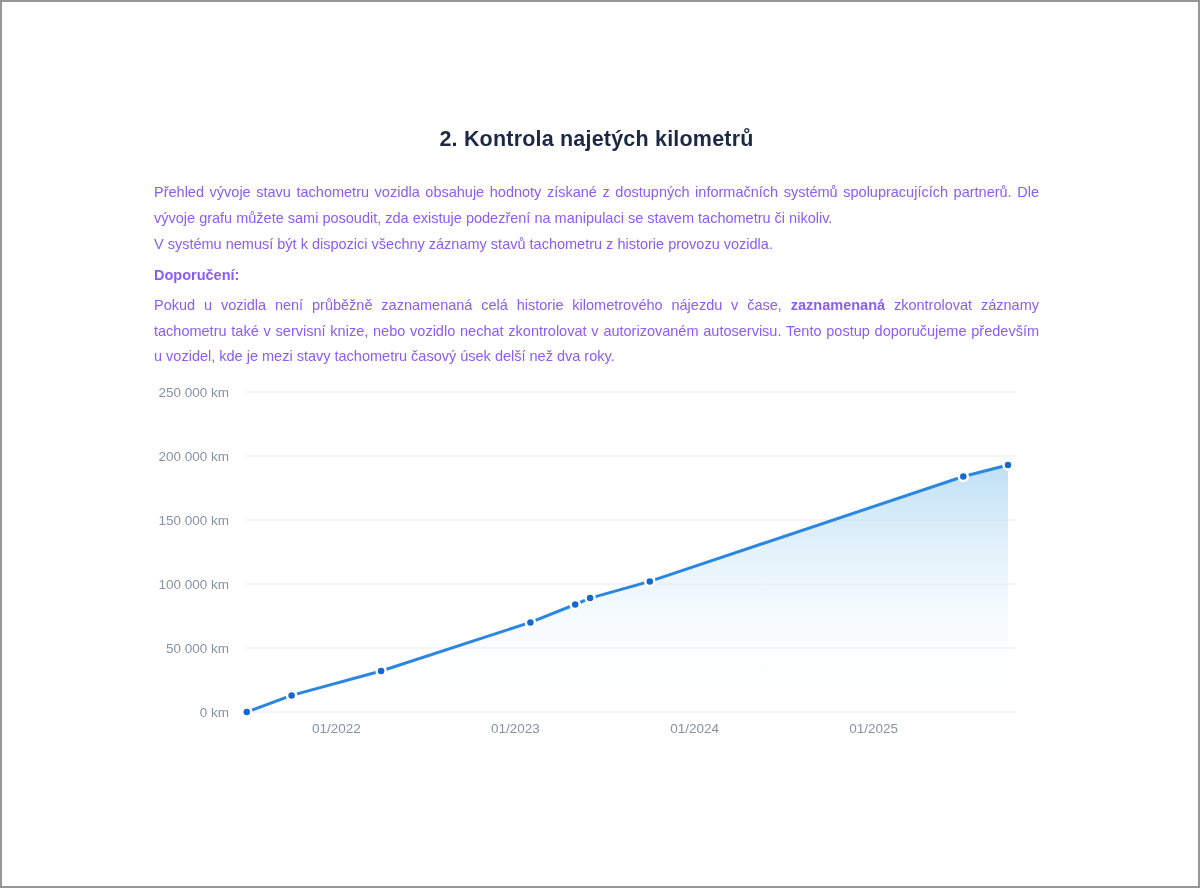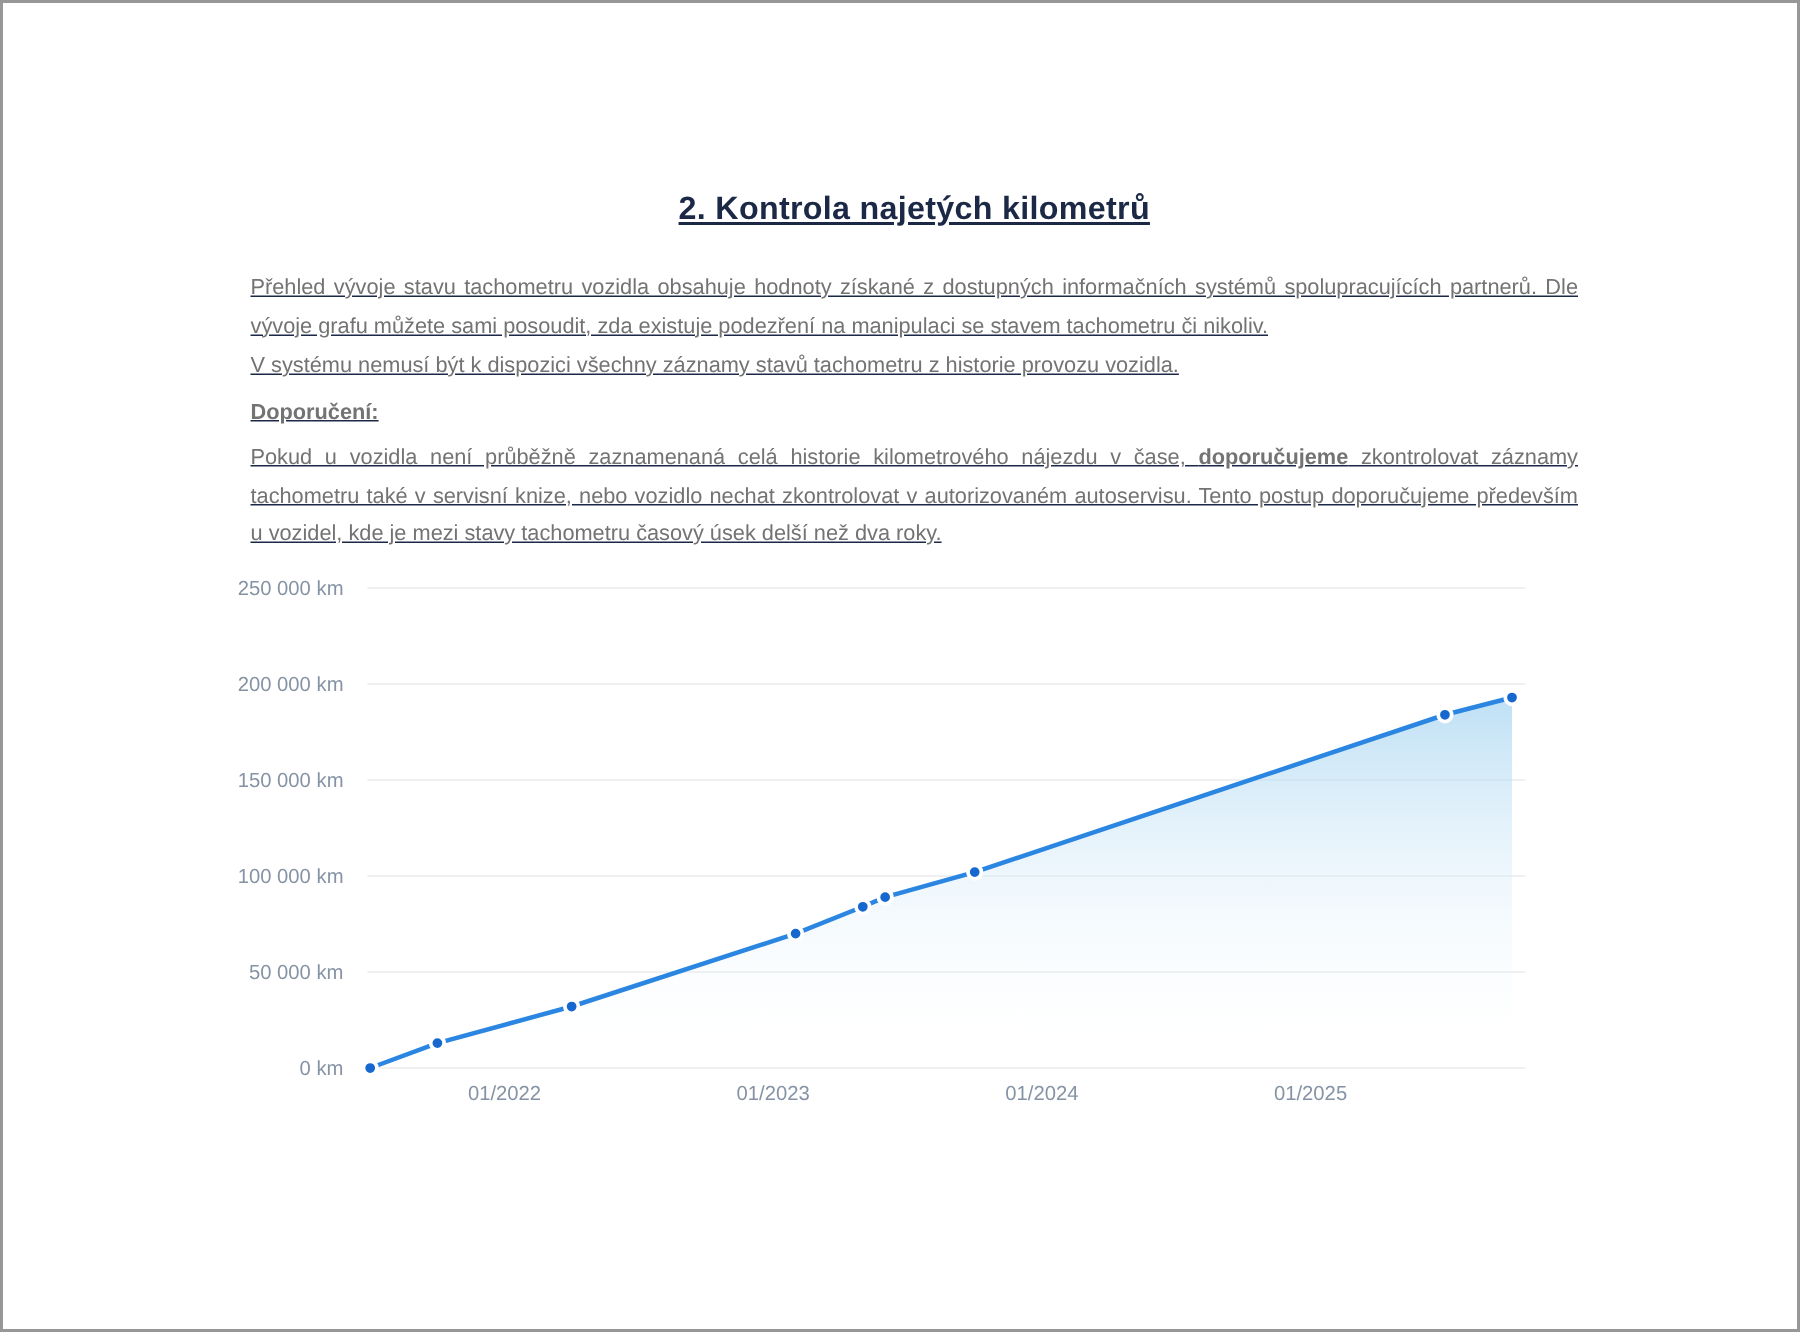--- a/index.html
+++ b/index.html
@@ -7,38 +7,37 @@
   body {
     background: #ffffff;
     border: 2px solid #979797;
     font-family: "Liberation Sans", sans-serif;
     color: #1c2946;
     overflow: hidden;
     position: relative;
   }
   .content {
     position: absolute;
-    left: 165px;
+    left: 152px;
     top: 0;
     width: 885px;
-    text-decoration: underline;
   }
   h1.section-title {
     margin-top: 125px;
     font-size: 21.5px;
     font-weight: 700;
     letter-spacing: 0.2px;
     text-align: center;
     color: #1c2946;
   }
   p.body-text {
     font-size: 14.5px;
     line-height: 25.5px;
     text-align: justify;
-    color: #737373;
+    color: #8b5cf6;
   }
   p.p1 { margin-top: 28px; }
   p.rec-label { margin-top: 5px; font-weight: 700; text-align: left; }
   p.p2 { margin-top: 1px; text-align: left; }
   p.p3 { margin-top: 5px; }
   p.body-text b { font-weight: 700; }
   .chart-wrap {
     position: absolute;
     left: 150px;
     top: 380px;
@@ -53,21 +52,21 @@
   }
 </style>
 </head>
 <body>
 
 <div class="content">
   <h1 class="section-title">2. Kontrola najetých kilometrů</h1>
   <p class="body-text p1">Přehled vývoje stavu tachometru vozidla obsahuje hodnoty získané z dostupných informačních systémů spolupracujících partnerů. Dle vývoje grafu můžete sami posoudit, zda existuje podezření na manipulaci se stavem tachometru či nikoliv.</p>
   <p class="body-text p2">V systému nemusí být k dispozici všechny záznamy stavů tachometru z historie provozu vozidla.</p>
   <p class="body-text rec-label">Doporučení:</p>
-  <p class="body-text p3"><span>Pokud u vozidla není průběžně zaznamenaná celá historie kilometrového nájezdu v čase, </span><b>doporučujeme</b><span> zkontrolovat záznamy tachometru také v servisní knize, nebo vozidlo nechat zkontrolovat v autorizovaném autoservisu. Tento postup doporučujeme především u vozidel, kde je mezi stavy tachometru časový úsek delší než dva roky.</span></p>
+  <p class="body-text p3"><span>Pokud u vozidla není průběžně zaznamenaná celá historie kilometrového nájezdu v čase, </span><b>zaznamenaná</b><span> zkontrolovat záznamy tachometru také v servisní knize, nebo vozidlo nechat zkontrolovat v autorizovaném autoservisu. Tento postup doporučujeme především u vozidel, kde je mezi stavy tachometru časový úsek delší než dva roky.</span></p>
 </div>
 
 <div class="chart-wrap">
   <svg id="chart-svg" width="890" height="365" viewBox="0 0 890 365">
       <defs>
         <linearGradient id="areaGrad" gradientUnits="userSpaceOnUse" x1="0" y1="82.95999999999998" x2="0" y2="330">
           <stop offset="0" stop-color="#aed8f2" stop-opacity="0.8"></stop>
           <stop offset="1" stop-color="#ffffff" stop-opacity="0"></stop>
         </linearGradient>
       </defs>

